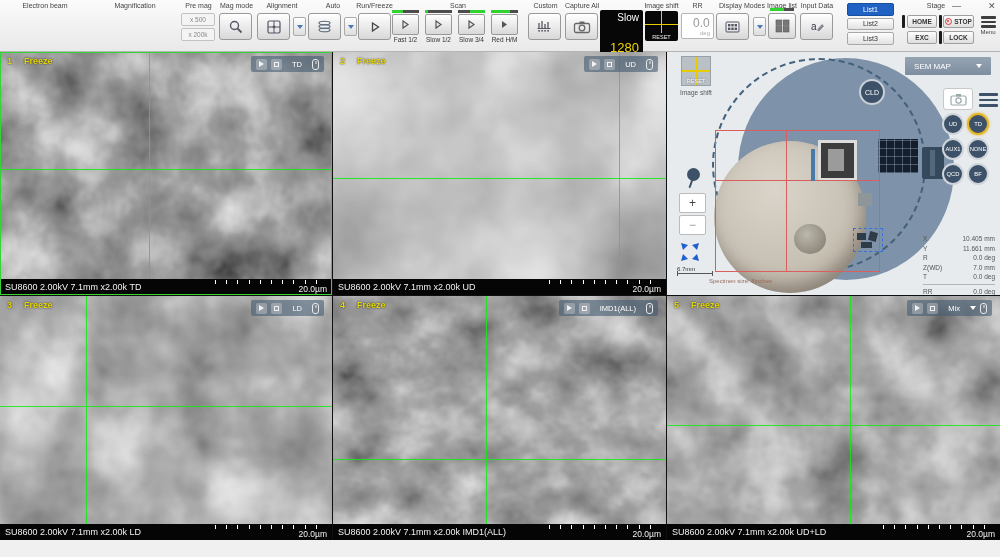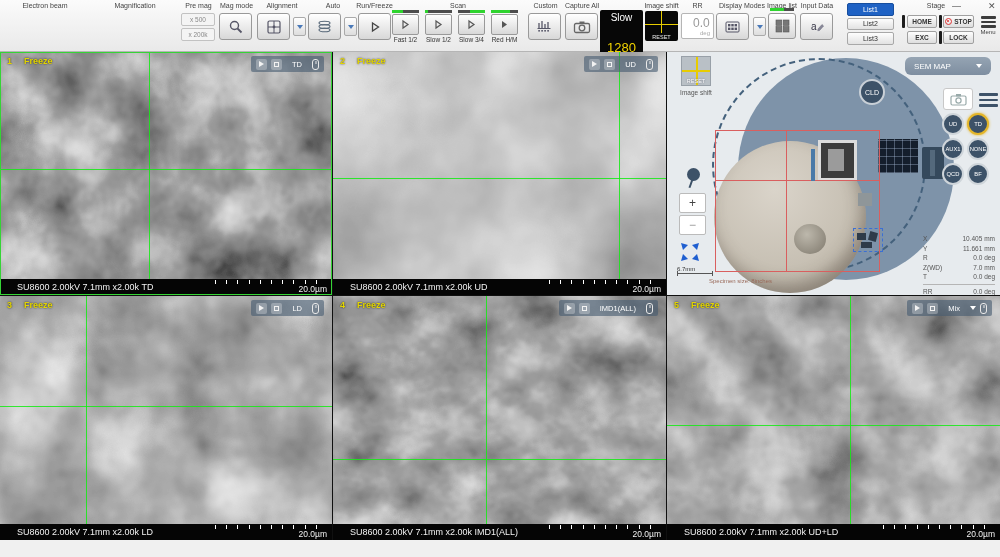--- a/index.html
+++ b/index.html
@@ -80,21 +80,21 @@
              border-left:5px solid #f2f2f2; }
   .pt-sq { width:5px; height:5px; border:1px solid #f2f2f2; }
   .pt-label { font-size:7.5px; color:#fff; white-space:nowrap; padding:0 6px; }
   .pt-mouse { width:7px; height:11px; border:1px solid #e9e9e9; border-radius:3px; position:relative; }
   .pt-mouse::after { content:''; position:absolute; left:50%; top:1px; width:1px; height:3px;
                      background:#e9e9e9; transform:translateX(-50%); }
   .pt-caret { width:0; height:0; border-left:3px solid transparent; border-right:3px solid transparent;
               border-top:4px solid #fff; }
   .pstatus { position:absolute; left:0; right:0; bottom:0; height:16px; background:#050505; z-index:4;
              display:flex; justify-content:space-between; align-items:center; padding:0 5px; }
-  .ps-text { font-size:9px; color:#f2f2f2; white-space:nowrap;margin-left:12px; }
+  .ps-text { font-size:9px; color:#f2f2f2; white-space:nowrap; }
   .ps-scale { display:flex; flex-direction:column; align-items:flex-end; }
   .ticks { width:112px; height:4px;
            background:repeating-linear-gradient(90deg,#fff 0 1px,transparent 1px 11.2px); }
   .ps-um { font-size:8.5px; color:#f2f2f2; line-height:1.2; }
 
   
   .map { position:relative; background:#e7ebee; overflow:hidden; }
   .map-big { position:absolute; left:71px; top:6px; width:216px; height:222px; border-radius:50%;
              background:#7e93a9; }
   .map-dash { position:absolute; left:45px; top:6px; width:214px; height:214px; border-radius:50%;
@@ -115,21 +115,21 @@
   .bits i { position:absolute; background:#2e3b49; display:block; }
   .redrect { position:absolute; left:48px; top:78px; width:165px; height:142px; border:1px solid #d95f5f; }
   .redv { position:absolute; left:119px; top:78px; width:1px; height:142px; background:#d95f5f; }
   .redh { position:absolute; left:48px; top:128px; width:165px; height:1px; background:#d95f5f; }
   .bluev { position:absolute; left:144px; top:97px; width:4px; height:32px; background:#4a7aa8; }
   .cldbtn { position:absolute; left:192px; top:27px; width:26px; height:26px; border-radius:50%;
             background:#3d5268; border:2px solid #c9d0d7; color:#fff; font-size:7px;
             display:flex; align-items:center; justify-content:center; }
   .lens { position:absolute; left:255px; top:95px; width:22px; height:32px; background:#35495c; border-radius:2px; }
   .lens::after { content:''; position:absolute; left:8px; top:3px; width:5px; height:26px; background:#54697c; }
-  .mapdrop { position:absolute; left:238px; top:5px; width:86px; height:18px; border-radius:6px;
+  .mapdrop { position:absolute; left:238px; top:5px; width:86px; height:18px; border-radius:1px;
              background:linear-gradient(#95a4b3,#7e8ea0); color:#fff; font-size:8px;
              display:flex; align-items:center; justify-content:center; gap:25px; }
   .mapdrop .caret { border-top-color:#fff; }
   .mapcam { position:absolute; left:276px; top:36px; width:30px; height:22px; background:#fff;
             border:1px solid #c8c8c8; border-radius:3px; display:flex; align-items:center; justify-content:center; }
   .mapham { position:absolute; left:312px; top:41px; display:flex; flex-direction:column; gap:3px; }
   .mapham i { width:19px; height:2.6px; background:#3d5268; border-radius:1px; }
   .det { position:absolute; width:22px; height:22px; border-radius:50%; background:#3d5268;
          border:2px solid #cfd5da; color:#fff; font-size:5.8px; display:flex; align-items:center; justify-content:center; }
   .det.sel { border-color:#e4b62a; box-shadow:0 0 3px #e4b62a; }
@@ -365,21 +365,21 @@
           <svg width="18" height="14" viewBox="0 0 18 14">
               <rect x="1.5" y="3.5" width="15" height="9" rx="1.5" fill="none" stroke="#666" stroke-width="1.3"></rect>
               <rect x="6.5" y="1.5" width="5" height="2.5" fill="#666"></rect>
               <circle cx="9" cy="8" r="2.8" fill="none" stroke="#666" stroke-width="1.3"></circle>
             </svg>
         </span>
       </div>
     </div>
 
     <div class="tg" style="left:600px;width:43px">
-      <div class="blackbox" style="top:10px;height:47px;display:flex;flex-direction:column;align-items:center;justify-content:space-between">
+      <div class="blackbox" style="top:10px;height:47px;display:flex;flex-direction:column;align-items:flex-end;justify-content:space-between">
         <span style="font-size:10px;color:#fff">Slow</span>
         <span style="font-size:13px;color:#f2d400">1280</span>
       </div>
     </div>
 
     <div class="tg" style="left:645px;width:33px">
       <div class="tlabel">Image shift</div>
       <div class="isbox">
         <span class="xl"></span>
         <span class="yl"></span>

